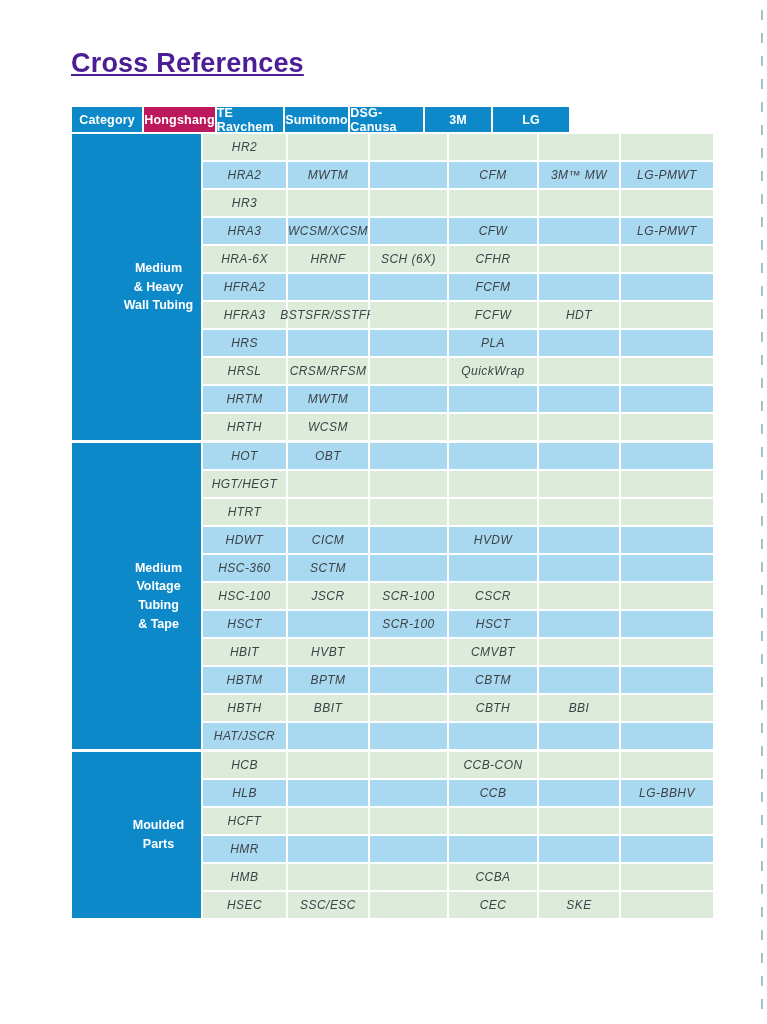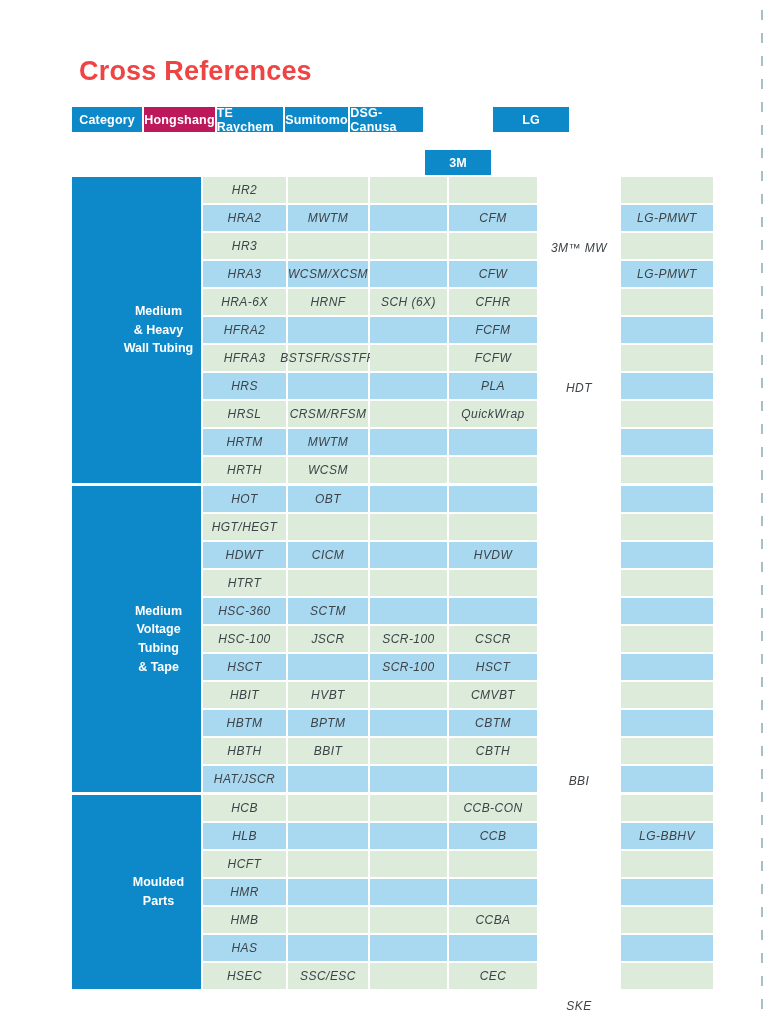--- a/index.html
+++ b/index.html
@@ -6,25 +6,26 @@
   body {
     width: 767px; height: 1024px;
     background: #ffffff;
     font-family: "Liberation Sans", sans-serif;
     position: relative;
     overflow: hidden;
   }
   .page-title {
     position: absolute;
     left: 71px; top: 48px;
-    margin: 8px;
+    margin: 0;
     font-size: 27px;
     font-weight: 700;
     letter-spacing: 0.2px;
-    color: #ef4444;
+    color: #4c1d95;
+    text-decoration: underline;
   }
   .xtable {
     position: absolute;
     left: 72px; top: 107px;
     width: 497px;
   }
   .thead {
     display: flex;
     gap: 2px;
     margin-bottom: 2px;
@@ -84,21 +85,21 @@
     white-space: nowrap;
   }
   .shade-g { background: #dcebda; }
   .shade-b { background: #a9d8f1; }
   
   .c0 { width: 85px; }
   .c1 { width: 83px; }
   .c2 { width: 80px; }
   .c3 { width: 77px; }
   .c4 { width: 88px; }
-  .c5 { width: 80px; margin-top: 43px; }
+  .c5 { width: 80px; }
   .c6 { width: 92px; }
   .dashes {
     position: absolute;
     left: 761px; top: 10px;
     width: 2px; height: 1005px;
     background: repeating-linear-gradient(180deg,
       #a7bfcb 0px, #a7bfcb 10px,
       transparent 10px, transparent 23px);
   }
 </style>
@@ -233,34 +234,34 @@
           </div>
           <div class="trow">
             <div class="td c1 shade-g">HGT/HEGT</div>
             <div class="td c2 shade-g"></div>
             <div class="td c3 shade-g"></div>
             <div class="td c4 shade-g"></div>
             <div class="td c5 shade-g"></div>
             <div class="td c6 shade-g"></div>
           </div>
           <div class="trow">
+            <div class="td c1 shade-g">HTRT</div>
+            <div class="td c2 shade-g"></div>
+            <div class="td c3 shade-g"></div>
+            <div class="td c4 shade-g"></div>
+            <div class="td c5 shade-g"></div>
+            <div class="td c6 shade-g"></div>
+          </div>
+          <div class="trow">
             <div class="td c1 shade-b">HDWT</div>
             <div class="td c2 shade-b">CICM</div>
             <div class="td c3 shade-b"></div>
             <div class="td c4 shade-b">HVDW</div>
             <div class="td c5 shade-b"></div>
             <div class="td c6 shade-b"></div>
-          </div>
-          <div class="trow">
-            <div class="td c1 shade-g">HTRT</div>
-            <div class="td c2 shade-g"></div>
-            <div class="td c3 shade-g"></div>
-            <div class="td c4 shade-g"></div>
-            <div class="td c5 shade-g"></div>
-            <div class="td c6 shade-g"></div>
           </div>
           <div class="trow">
             <div class="td c1 shade-b">HSC-360</div>
             <div class="td c2 shade-b">SCTM</div>
             <div class="td c3 shade-b"></div>
             <div class="td c4 shade-b"></div>
             <div class="td c5 shade-b"></div>
             <div class="td c6 shade-b"></div>
           </div>
           <div class="trow">
@@ -351,28 +352,20 @@
             <div class="td c5 shade-b"></div>
             <div class="td c6 shade-b"></div>
           </div>
           <div class="trow">
             <div class="td c1 shade-g">HMB</div>
             <div class="td c2 shade-g"></div>
             <div class="td c3 shade-g"></div>
             <div class="td c4 shade-g">CCBA</div>
             <div class="td c5 shade-g"></div>
             <div class="td c6 shade-g"></div>
-          </div>
-          <div class="trow">
-            <div class="td c1 shade-b">HAS</div>
-            <div class="td c2 shade-b"></div>
-            <div class="td c3 shade-b"></div>
-            <div class="td c4 shade-b"></div>
-            <div class="td c5 shade-b"></div>
-            <div class="td c6 shade-b"></div>
           </div>
           <div class="trow">
             <div class="td c1 shade-g">HSEC</div>
             <div class="td c2 shade-g">SSC/ESC</div>
             <div class="td c3 shade-g"></div>
             <div class="td c4 shade-g">CEC</div>
             <div class="td c5 shade-g">SKE</div>
             <div class="td c6 shade-g"></div>
           </div>
         </div>

